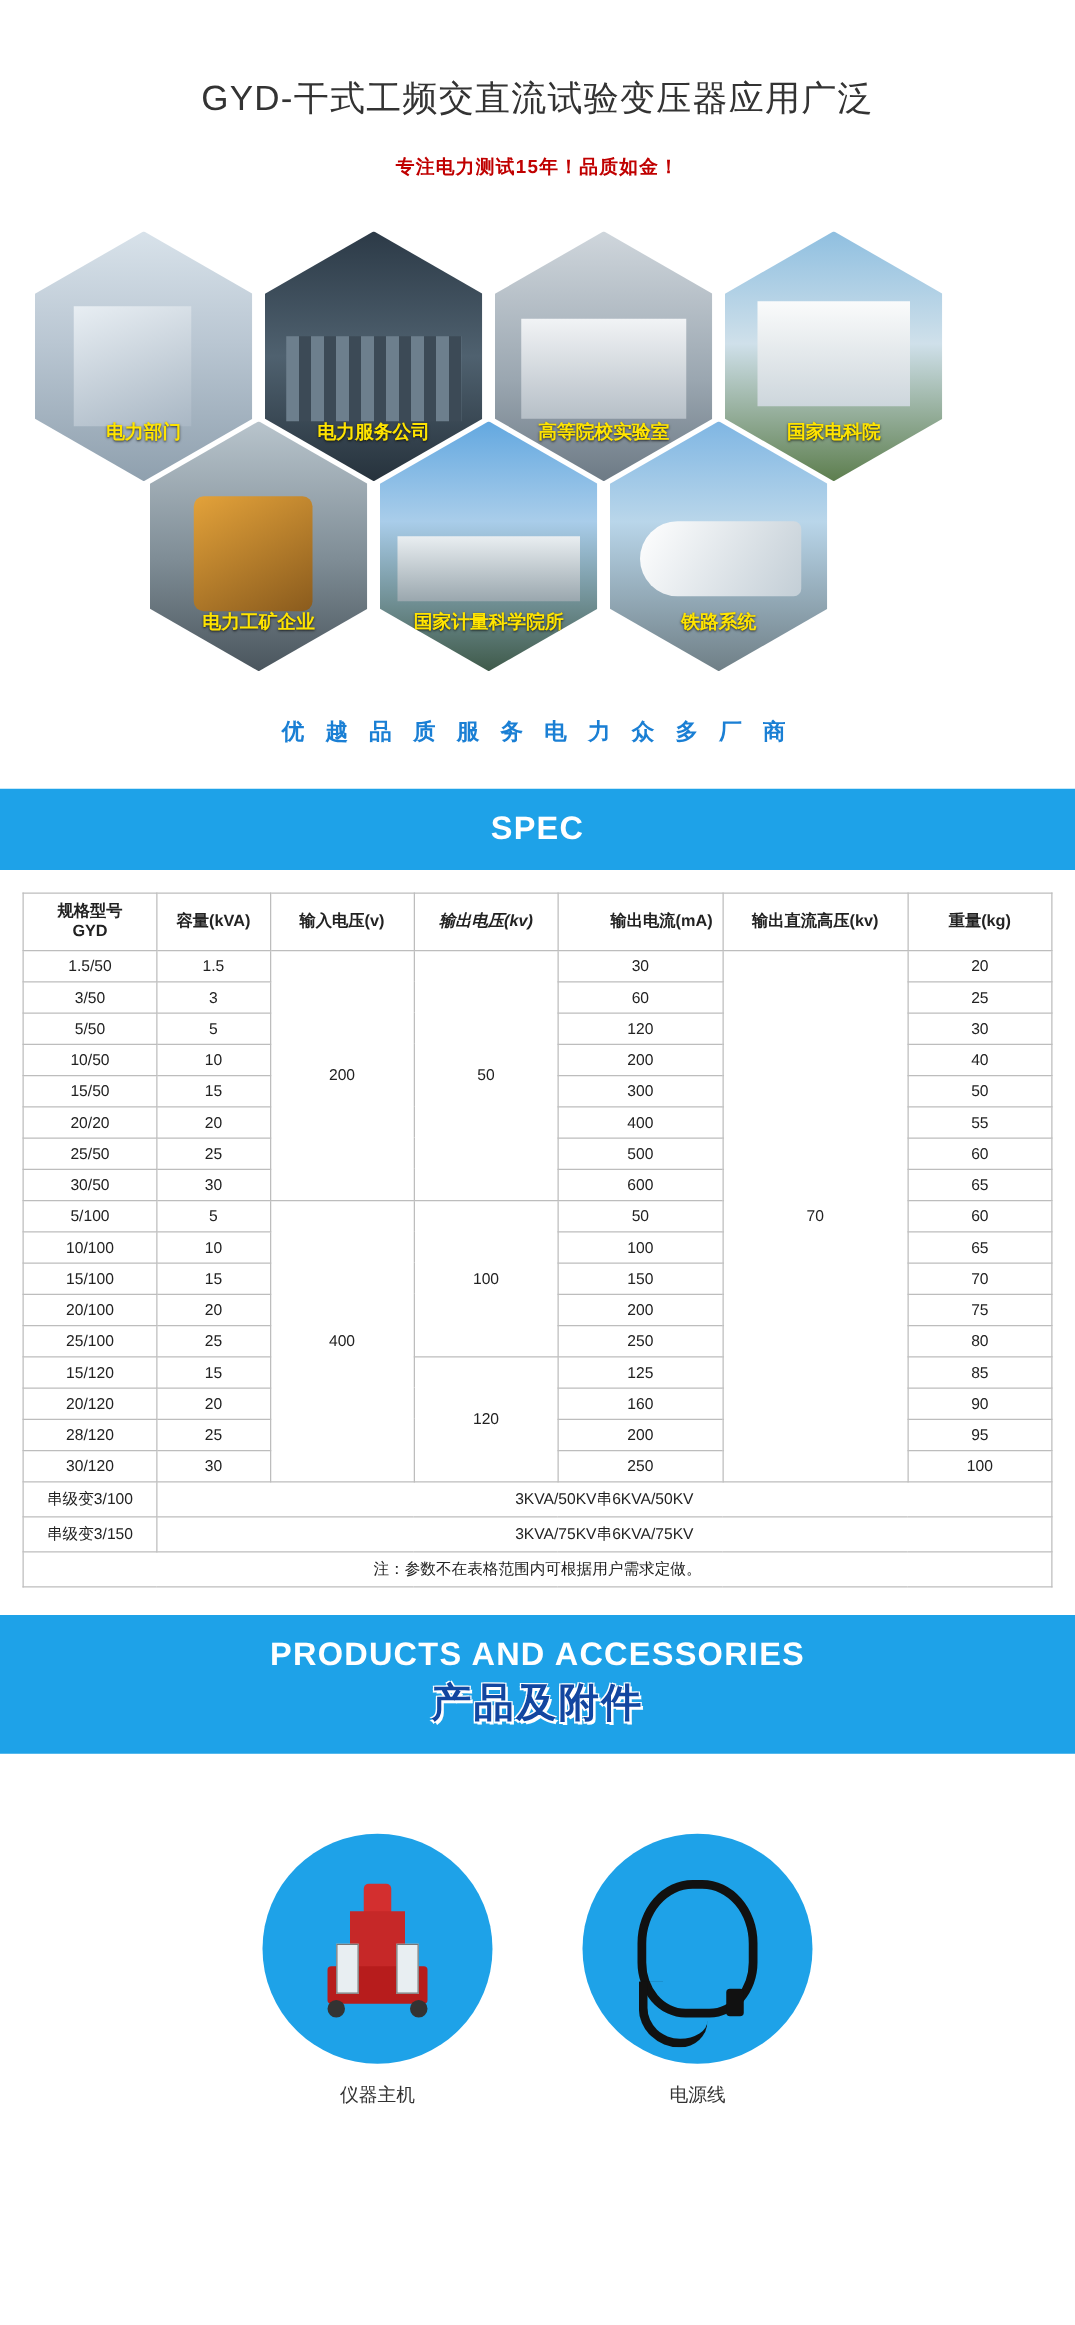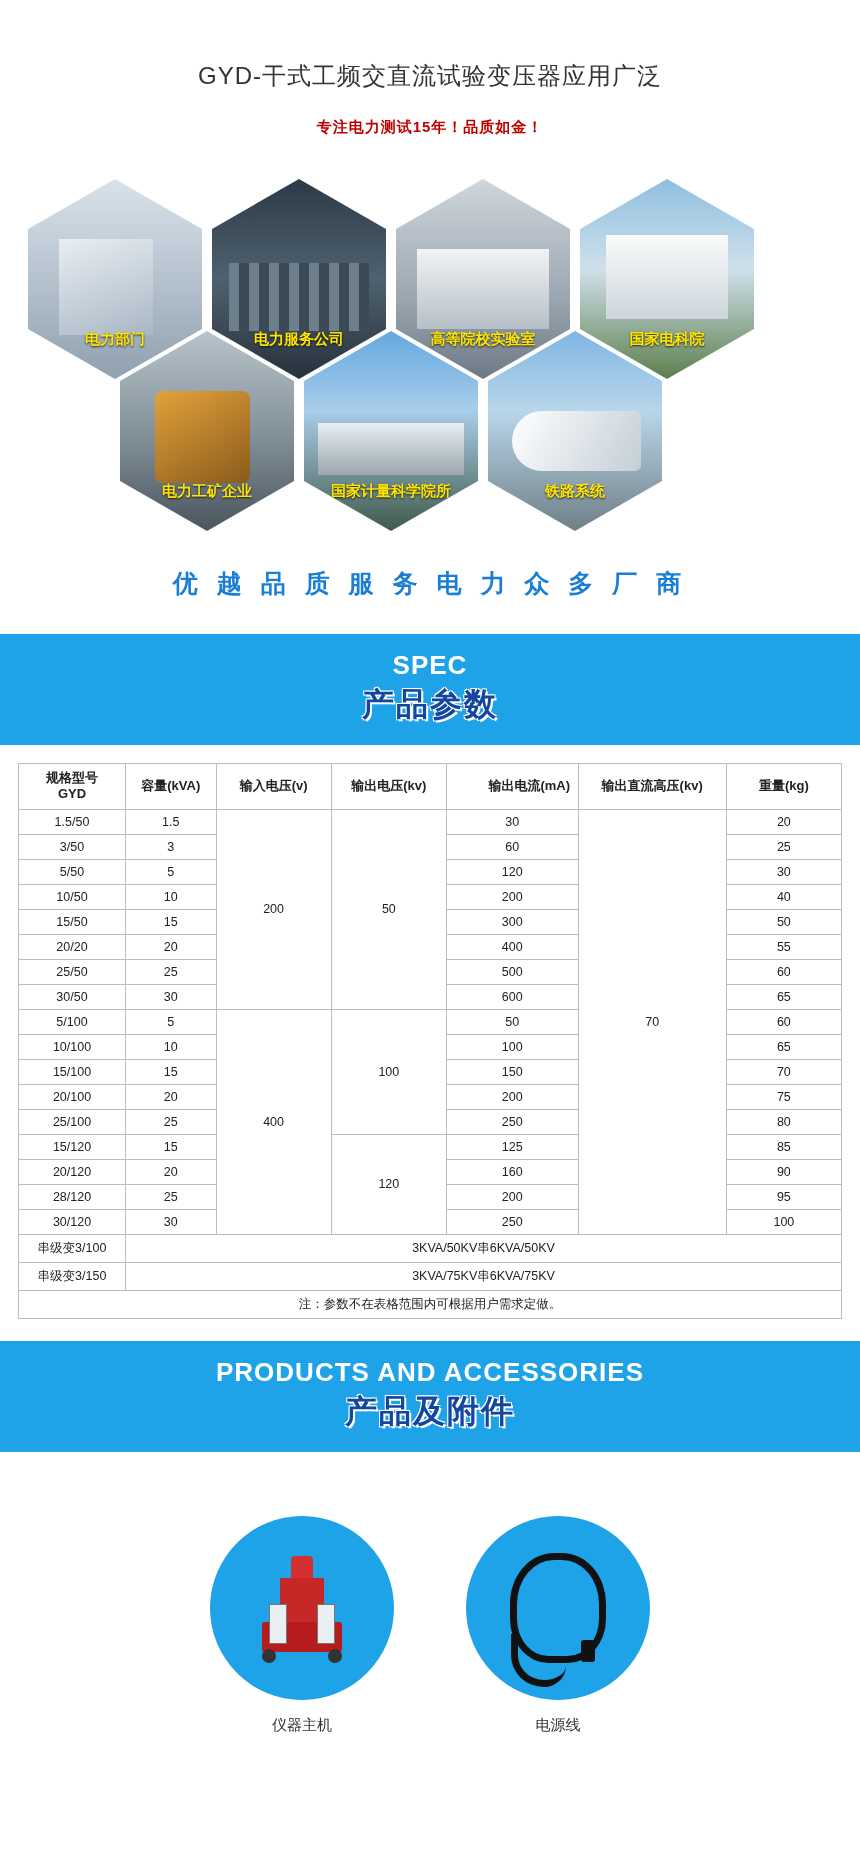--- a/index.html
+++ b/index.html
@@ -8,21 +8,21 @@
     width: 860px;
     background: #ffffff;
     font-family: "Liberation Sans", sans-serif;
     color: #222;
   }
   .page { width: 860px; margin: 0 auto; position: relative; }
 
   
   .hero { padding: 60px 0 10px 0; text-align: center; }
   .hero-title {
-    font-size: 24px;
+    font-size: 28px;
     color: #333;
     font-weight: normal;
     letter-spacing: 1px;
   }
   .hero-sub {
     margin-top: 26px;
     font-size: 15px;
     color: #c00000;
     font-weight: bold;
     letter-spacing: 1px;
@@ -70,21 +70,21 @@
   .p6:after{content:""; position:absolute; left:8%; top:46%; width:84%; height:26%;
      background:linear-gradient(180deg,#e9eef1,#9aa7ae); }
   .p7 { background: linear-gradient(180deg,#7fb6e3 0%, #b9d6ea 40%, #6f7f86 100%); }
   .p7:after{content:""; position:absolute; left:14%; top:40%; width:74%; height:30%;
      background:linear-gradient(120deg,#ffffff,#c3ced6); border-radius:40px 8px 8px 40px; }
 
   
   .slogan {
     text-align:center;
     color: #1a7fd4;
-    font-size: 25px;
+    font-size: 18px;
     font-weight: bold;
     letter-spacing: 6px;
     padding: 18px 0 34px 0;
   }
 
   
   .banner {
     background: #1ea2e8;
     text-align: center;
     padding: 16px 0 18px 0;
@@ -234,34 +234,33 @@
     <div class="hex" style="left:488px; top:162px;">
       <div class="ph p7"></div>
       <div class="cap">铁路系统</div>
     </div>
   </div>
 
   <div class="slogan">优 越 品 质 服 务 电 力 众 多 厂 商</div>
 
   <div class="banner">
     <div class="en">SPEC</div>
-    <div class="cn">产品参数</div>
   </div>
 
   <div class="table-wrap">
     <table class="spec">
       <thead>
         <tr>
           <td style="width:13%;">
             <span style="white-space:pre-line;">规格型号
 GYD</span>
           </td>
           <td style="width:11%;">容量(kVA)</td>
           <td style="width:14%;">输入电压(v)</td>
-          <td style="width:14%;">输出电压(kv)</td>
+          <td style="width:14%;font-style:italic;">输出电压(kv)</td>
           <td style="width:16%;padding-left:36px;">输出电流(mA)</td>
           <td style="width:18%;">输出直流高压(kv)</td>
           <td style="width:14%;">重量(kg)</td>
         </tr>
       </thead>
       <tbody>
 
         <tr>
           <td>1.5/50</td>
           <td>1.5</td>

